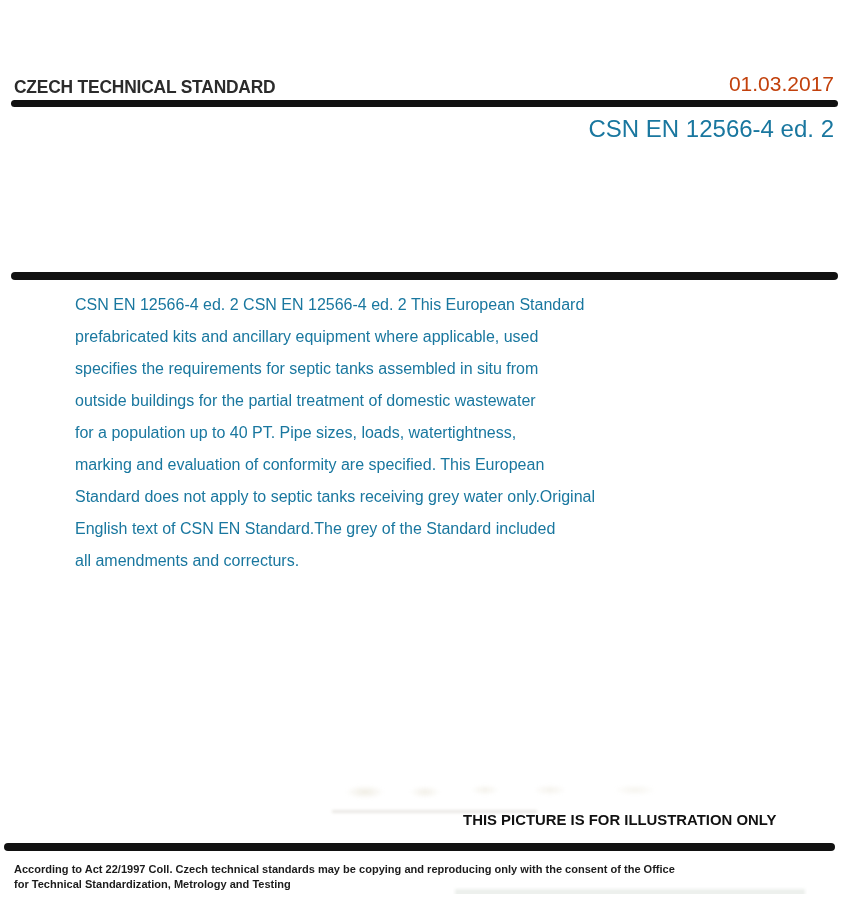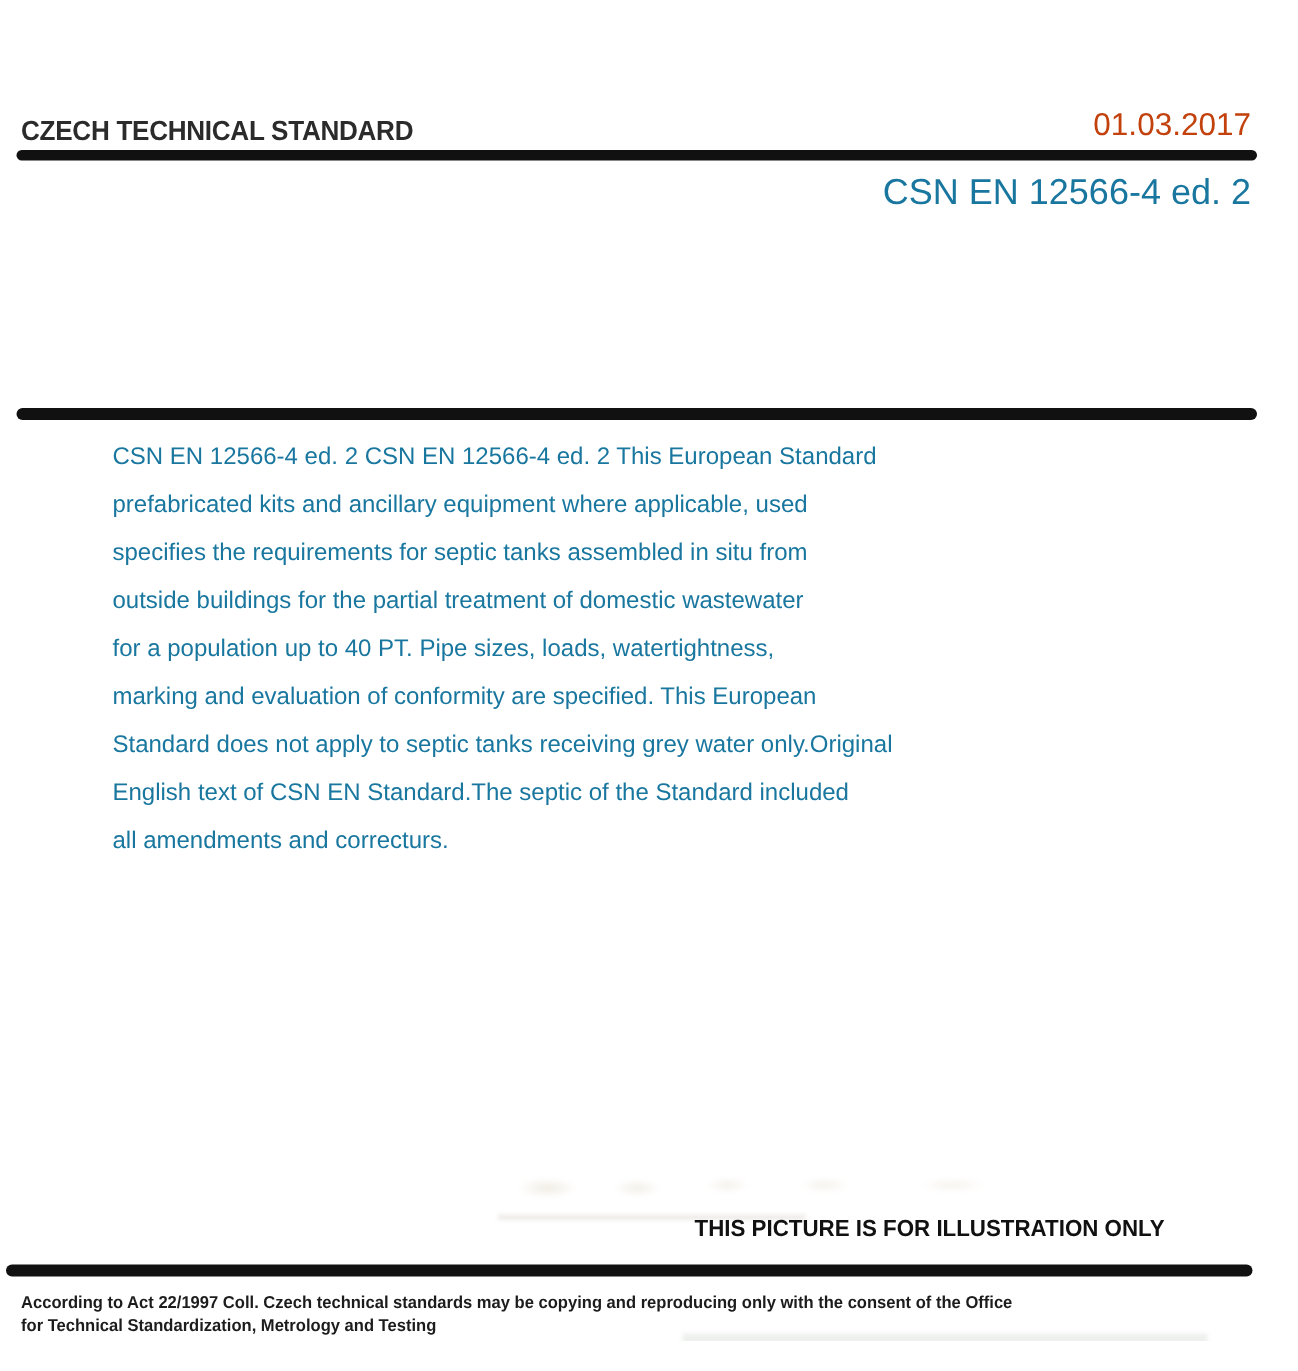--- a/index.html
+++ b/index.html
@@ -159,21 +159,21 @@
   <div class="rule rule-2"></div>
 
   <div class="abstract">
     <div>CSN EN 12566-4 ed. 2 CSN EN 12566-4 ed. 2    This European Standard</div>
     <div>prefabricated kits and ancillary equipment where applicable, used</div>
     <div>specifies the requirements for septic tanks assembled in situ from</div>
     <div>outside buildings for the partial treatment of domestic wastewater</div>
     <div>for a population up to 40 PT. Pipe sizes, loads, watertightness,</div>
     <div>marking and evaluation of conformity are specified.   This European</div>
     <div>Standard does not apply to septic tanks receiving grey water only.Original</div>
-    <div>English text of CSN EN Standard.The septic of the Standard included</div>
+    <div>English text of CSN EN Standard.The grey of the Standard included</div>
     <div>all amendments and correcturs.</div>
   </div>
 
   <div class="wm wm-strip"></div>
   <div class="wm wm-underline"></div>
   <div class="wm wm-footer"></div>
 
   <div class="illustration-note">THIS PICTURE IS FOR ILLUSTRATION ONLY</div>
 
   <div class="rule rule-3"></div>

